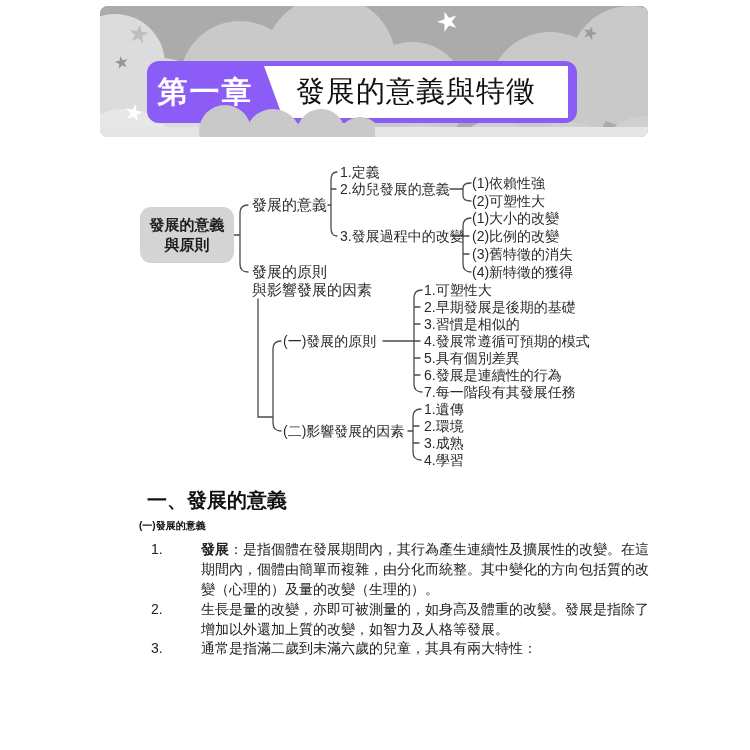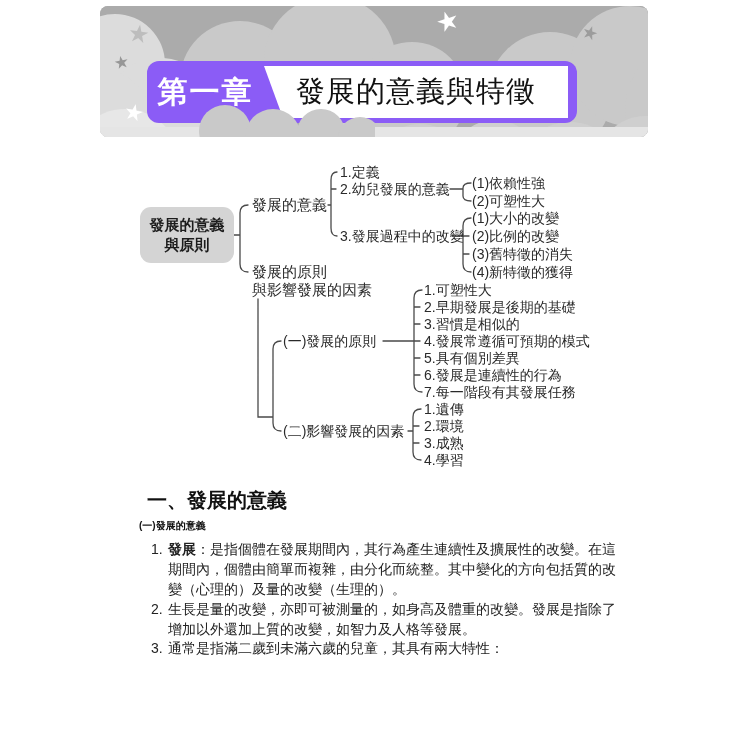--- a/index.html
+++ b/index.html
@@ -31,21 +31,21 @@
             font-weight:bold;font-size:15px;line-height:20px;color:#1c1c1c;}
   .dl{position:absolute;font-size:14px;line-height:18px;white-space:nowrap;color:#2a2a2a;}
   .dl.lv1{font-size:15px;}
 
   
   .section-heading{position:absolute;left:147px;top:487px;font-size:20px;font-weight:bold;color:#111;}
   .sub-heading{position:absolute;left:139px;top:519px;font-size:10px;font-weight:bold;color:#111;}
   .list-item{position:absolute;left:151px;width:486px;font-size:14px;line-height:20px;color:#222;}
   .list-item .num{position:absolute;left:0;top:0;}
   .list-item .body{display:block;padding-left:17px;}
-  .list-item .line{white-space:nowrap;}
+  .list-item .line{white-space:nowrap;margin-left:33px;}
   .bold{font-weight:bold;}
 </style>
 </head>
 <body>
 
 <div class="page">
 
   <div class="chapter-header">
     <svg class="clouds-svg" width="548" height="131">
       <rect x="0" y="0" width="548" height="131" fill="#ababab"></rect>

